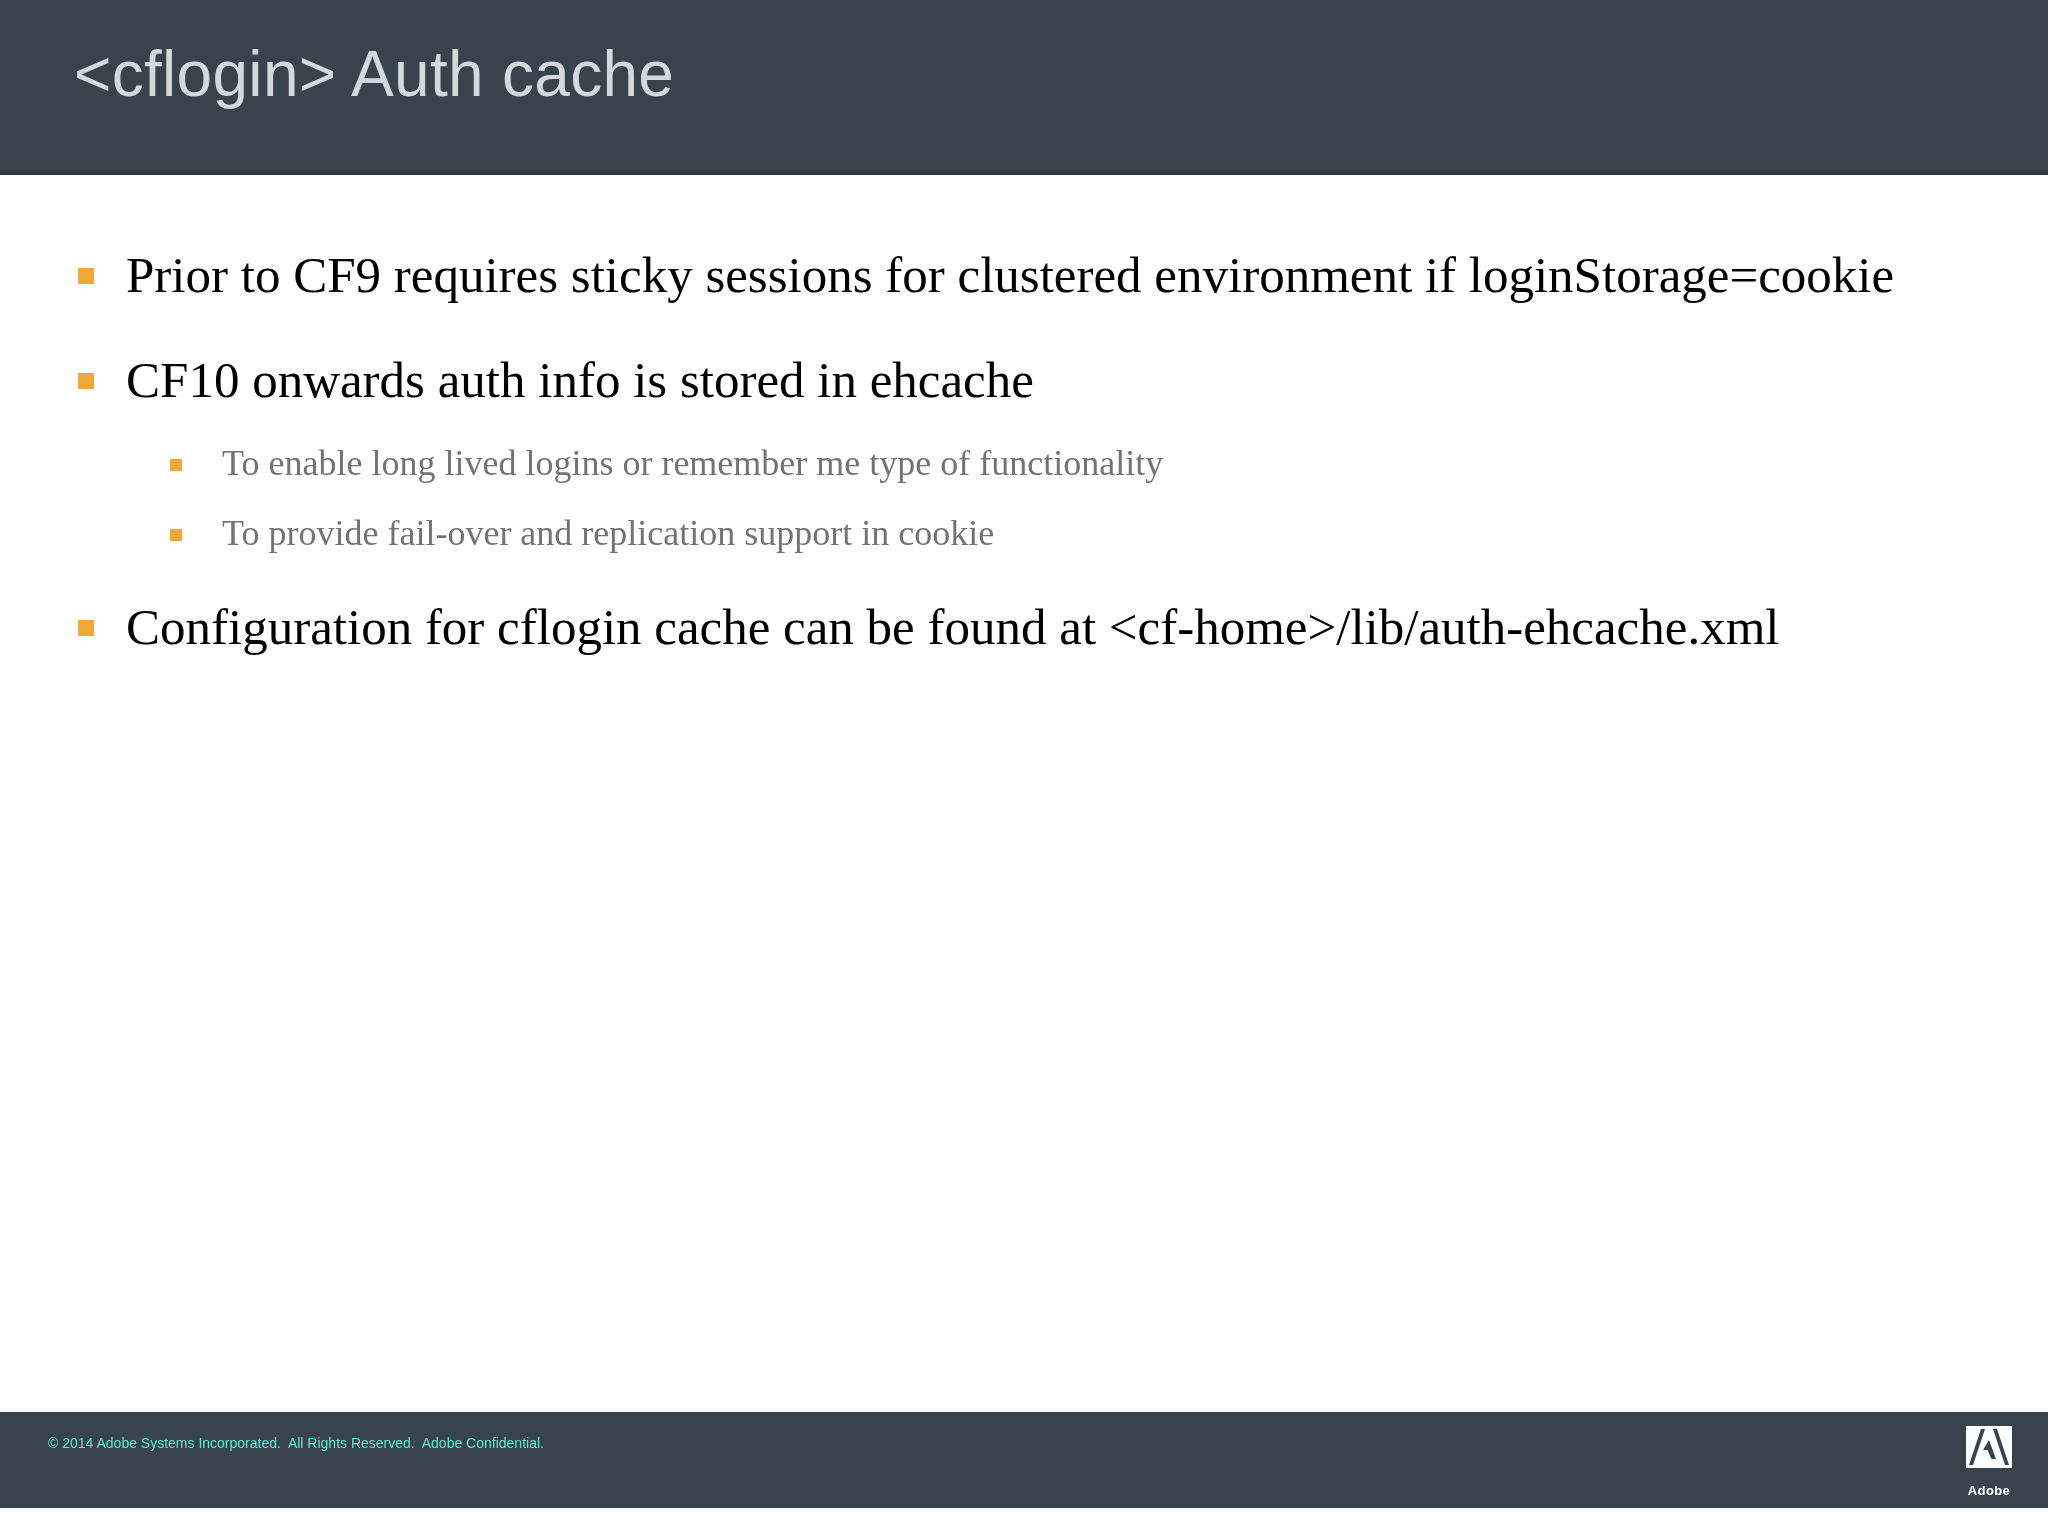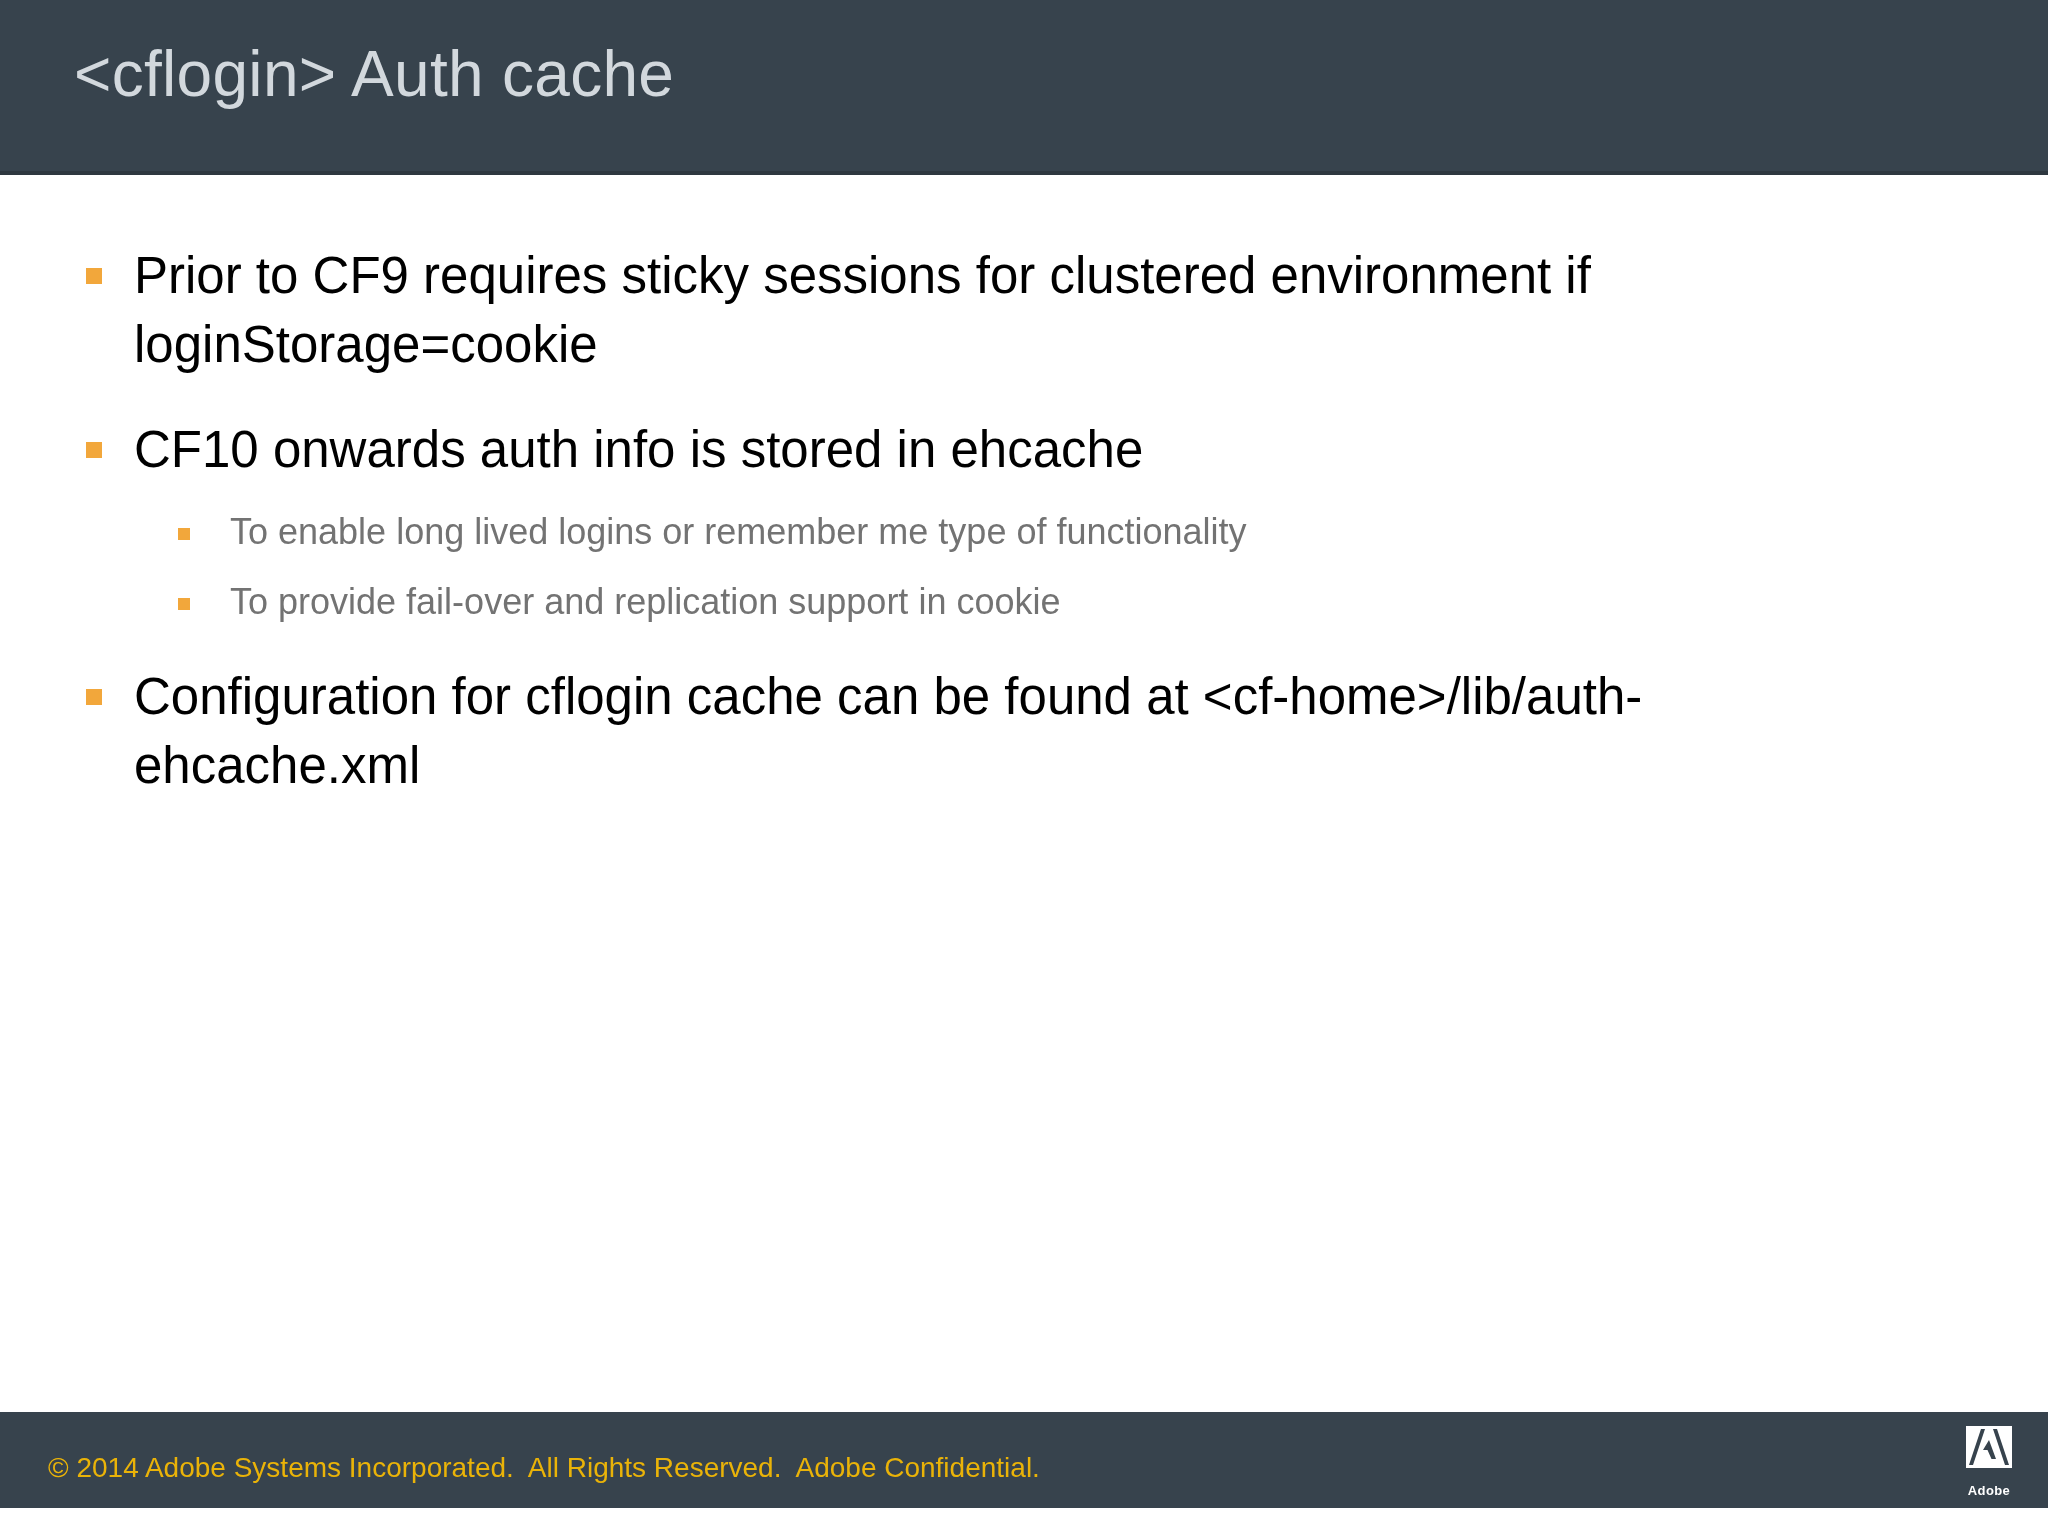--- a/index.html
+++ b/index.html
@@ -51,22 +51,23 @@
     position: absolute;
     left: 0;
     top: 175px;
     width: 2048px;
     height: 1265px;
     padding: 0;
   }
 
   ul.bullets {
     list-style: none;
-    margin: 8px;
-    padding: 0;
+    margin: 0;
+    padding: 0;
+    font-family: Liberation Serif, serif;
   }
 
   
   li.lvl1 {
     position: relative;
     margin: 0 0 36px 0;
     padding-left: 126px;
     padding-right: 120px;
     font-size: 51px;
     line-height: 69px;
@@ -117,24 +118,24 @@
     position: absolute;
     left: 0;
     bottom: 0;
     width: 2048px;
     height: 96px;
     background: #37434D;
   }
   .footer-text {
     position: absolute;
     left: 48px;
-    top: 42px;
-    font-size: 28px;
+    top: 17px;
+    font-size: 14px;
     line-height: 28px;
-    color: #eab308;
+    color: #5eead4;
     white-space: pre;
   }
 
   
   .adobe-logo {
     position: absolute;
     right: 22px;
     top: 14px;
     width: 74px;
     height: 72px;

